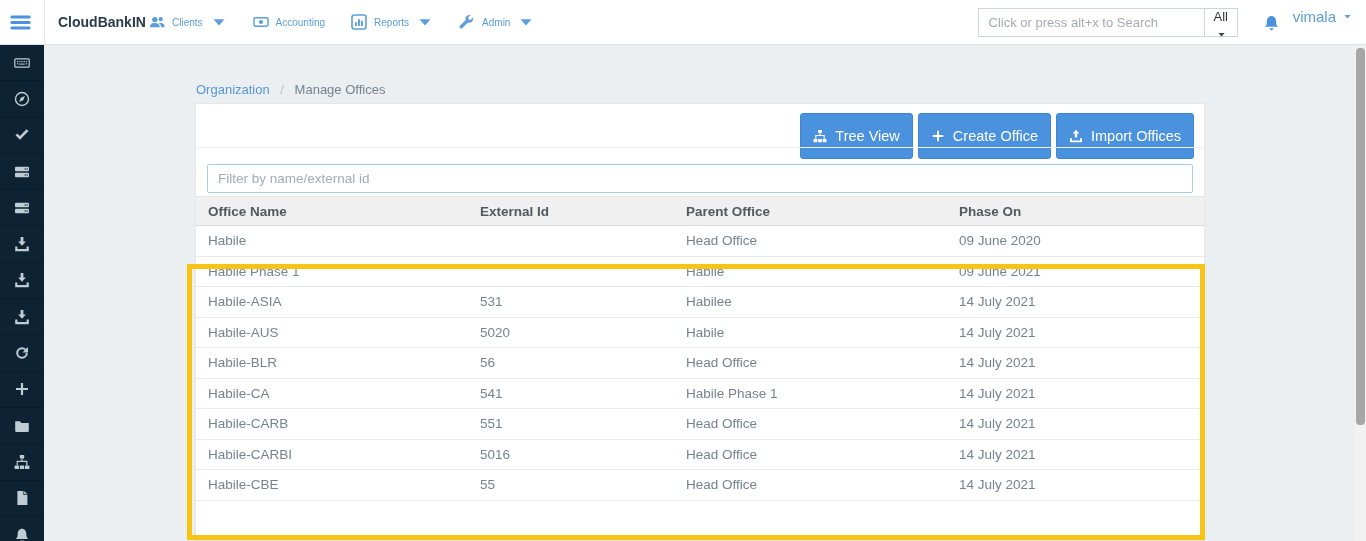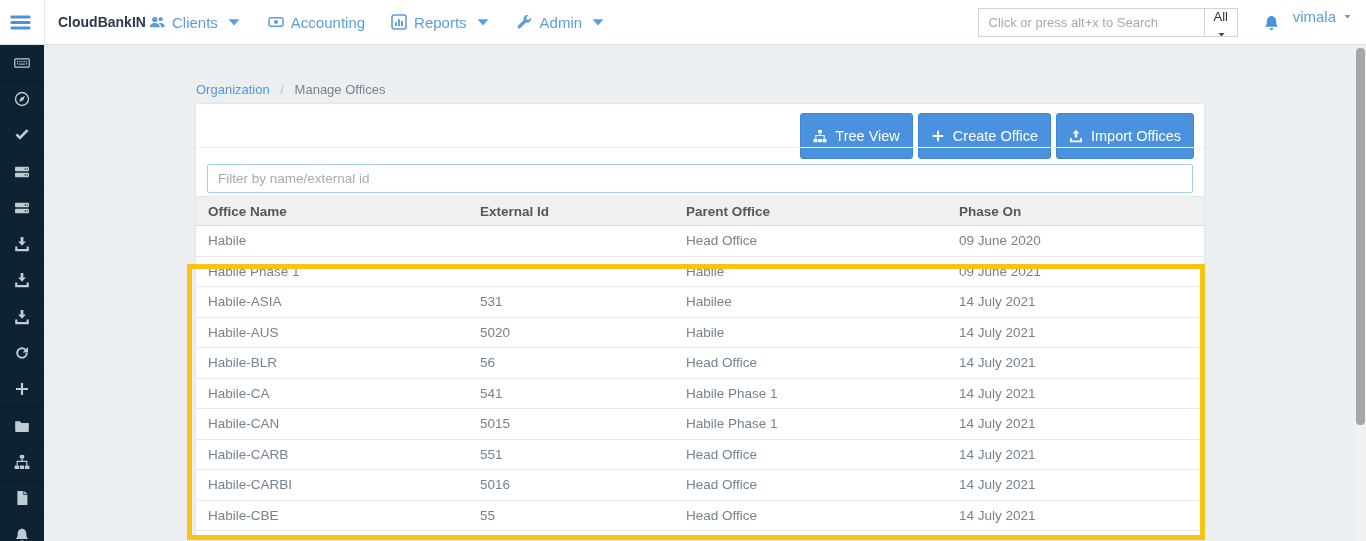--- a/index.html
+++ b/index.html
@@ -12,21 +12,21 @@
   
   .navbar { position:absolute; top:0; left:0; width:1366px; height:45px;
             background:#ffffff; border-bottom:1px solid #dde2e6; z-index:5; }
   .hamburger { position:absolute; left:9px; top:11px; color:#4b92de; cursor:pointer; }
   .hamburger svg { width:23px; height:23px; }
   .nav-sep { position:absolute; left:44px; top:0; width:1px; height:44px; background:#e6e9ec; }
   .brand { position:absolute; left:58px; top:0; height:44px; line-height:44px;
            font-size:14px; font-weight:bold; color:#2b3a4a; cursor:pointer; }
   .nav-items { position:absolute; left:149px; top:0; height:44px; display:flex;
                align-items:center; gap:26px; }
-  .nav-item { display:flex; align-items:center; gap:7px; color:#5b9ede; font-size:15px;
+  .nav-item { display:flex; align-items:center; gap:7px; color:#5b9ede; font-size:10px;
               cursor:pointer; text-decoration:none; white-space:nowrap; }
   .nav-item .icon svg { width:16px; height:16px; }
   .caret svg { width:9px; height:9px; }
   .caret { margin-left:1px; }
 
   .search-group { position:absolute; right:128px; top:8px; height:29px; display:flex; }
   .search-input { width:226px; height:29px; border:1px solid #cfd4d8; border-right:none;
                   padding:0 10px; font-size:13px; color:#555; outline:none;
                   font-family:"Liberation Sans", sans-serif; }
   .search-input::placeholder { color:#a3abb3; }
@@ -401,26 +401,20 @@
           <td>Head Office</td>
           <td>14 July 2021</td>
         </tr>
         <tr>
           <td>Habile-CA</td>
           <td>541</td>
           <td>Habile Phase 1</td>
           <td>14 July 2021</td>
         </tr>
         <tr>
-          <td>Habile-CAN</td>
-          <td>5015</td>
-          <td>Habile Phase 1</td>
-          <td>14 July 2021</td>
-        </tr>
-        <tr>
           <td>Habile-CARB</td>
           <td>551</td>
           <td>Head Office</td>
           <td>14 July 2021</td>
         </tr>
         <tr>
           <td>Habile-CARBI</td>
           <td>5016</td>
           <td>Head Office</td>
           <td>14 July 2021</td>

